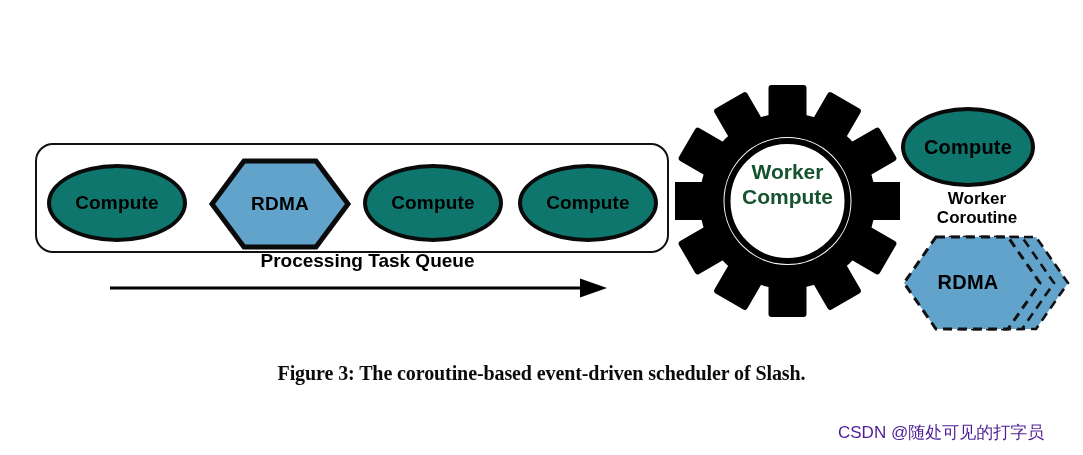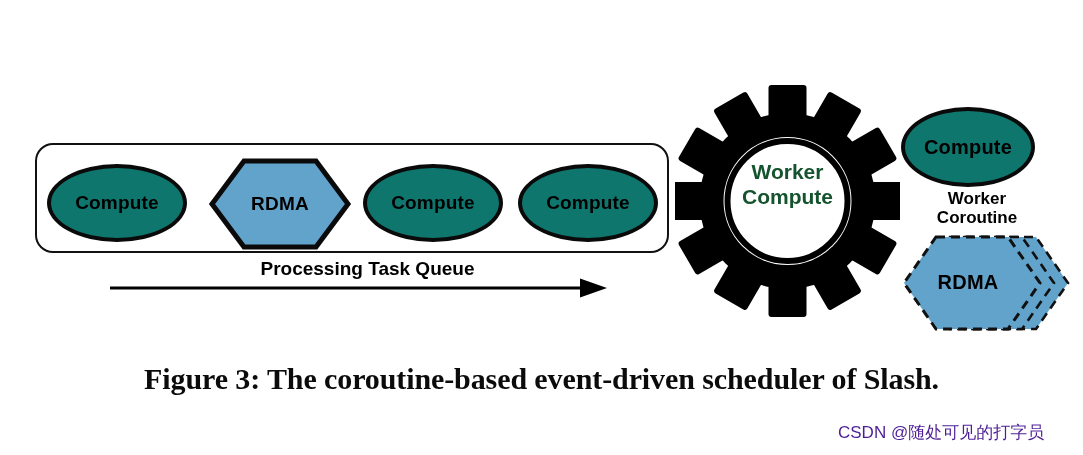--- a/index.html
+++ b/index.html
@@ -36,21 +36,21 @@
   }
   .compute-ellipse .shape-label{font-size:19px;}
 
   
   .hex-wrap{}
   .hex-wrap svg{display:block;overflow:visible;}
   .hex-wrap .shape-label{font-size:19px;}
 
   
   #queue-arrow-label{
-    left:190px;top:258px;width:355px;text-align:center;
+    left:190px;top:250px;width:355px;text-align:center;
     font-size:19px;font-weight:bold;color:#000;
   }
   #queue-arrow{left:110px;top:278px;}
 
   
   #gear{left:675px;top:85px;width:225px;height:232px;}
   #gear svg{display:block;}
   #gear-label{
     left:715px;top:160px;width:145px;text-align:center;
     font-size:21px;font-weight:bold;color:#14532d;line-height:1.18;
@@ -69,21 +69,21 @@
 
   #parked-hex{left:900px;top:233px;width:160px;height:98px;}
   #parked-hex .shape-label{
     left:-12px;top:0;width:160px;height:98px;font-size:20px;
   }
 
   
   #caption{
     left:0px;top:362px;width:1083px;text-align:center;
     font-family:"Liberation Serif", serif;
-    font-weight:bold;font-size:30px;color:#0b0b0b;
+    font-weight:bold;font-size:20px;color:#0b0b0b;
     letter-spacing:-0.1px;
   }
 
   
   #watermark{
     left:838px;top:421px;width:236px;text-align:left;
     font-size:17px;color:#4c1d95;font-weight:normal;
     white-space:nowrap;
   }
 

